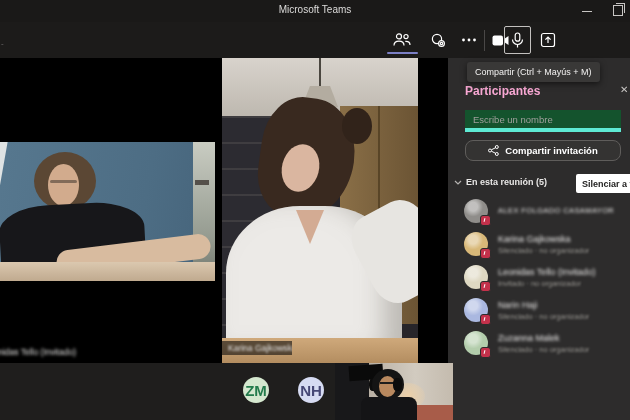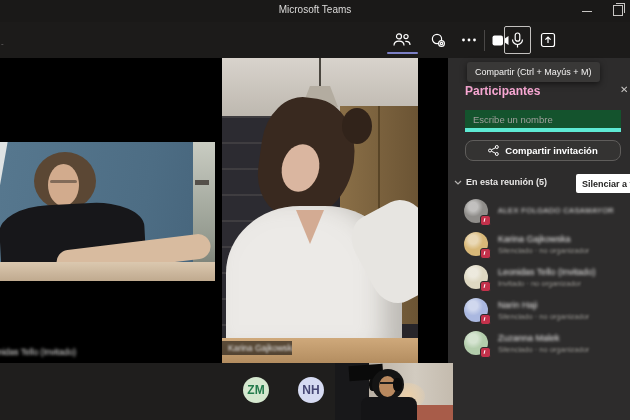--- a/index.html
+++ b/index.html
@@ -85,21 +85,21 @@
   .t2-arm{position:absolute;left:138px;top:146px;width:78px;height:95px;background:#e7e5e1;
        border-radius:30%;transform:rotate(-28deg);}
   .t2-chest{position:absolute;left:74px;top:152px;width:28px;height:34px;background:#d3ab93;
        clip-path:polygon(0 0,100% 0,50% 100%);}
   .t2-desk{position:absolute;left:0;bottom:0;width:100%;height:25px;
        background:linear-gradient(180deg,#cfa97b,#b38d60);}
 
   
   .strip{left:0;top:363px;width:450px;height:57px;background:#1f1e1d;}
   .init-circle{position:absolute;top:14px;width:26px;height:26px;border-radius:50%;
-       display:flex;align-items:center;justify-content:center;font-size:12px;font-weight:bold;}
+       display:flex;align-items:center;justify-content:center;font-size:15px;font-weight:bold;}
 
   
   .selfview{left:335px;top:363px;width:118px;height:57px;background:#18181a;overflow:hidden;z-index:5;}
   .sv-art{position:absolute;inset:0;filter:blur(.4px);}
   .sv-wall{position:absolute;left:34px;top:0;right:0;height:100%;
        background:linear-gradient(90deg,#b9b0a4,#d2cbc0 55%,#c4bbae);}
   .sv-glow{position:absolute;left:56px;top:20px;width:34px;height:26px;border-radius:50%;
        background:radial-gradient(circle,#ecd0a8,rgba(236,208,168,0));}
   .sv-monitor{position:absolute;left:14px;top:2px;width:34px;height:15px;background:#0a0a0a;transform:rotate(-4deg);}
   .sv-bed{position:absolute;right:0;bottom:0;width:62px;height:15px;background:#a85c49;}

